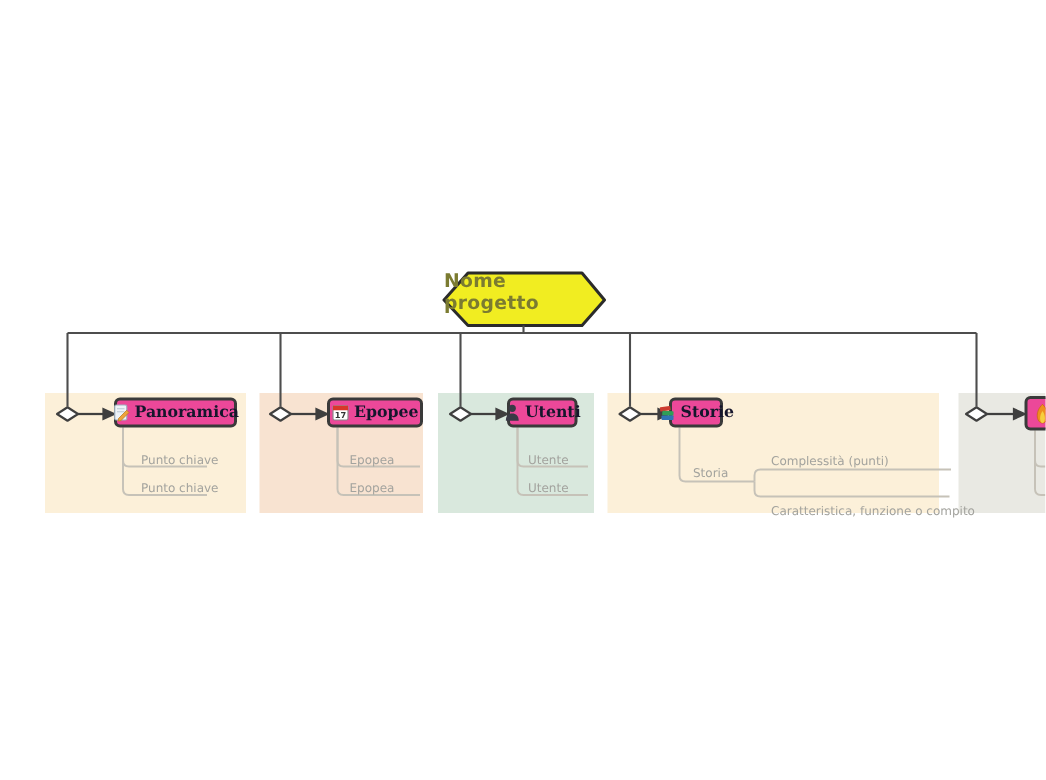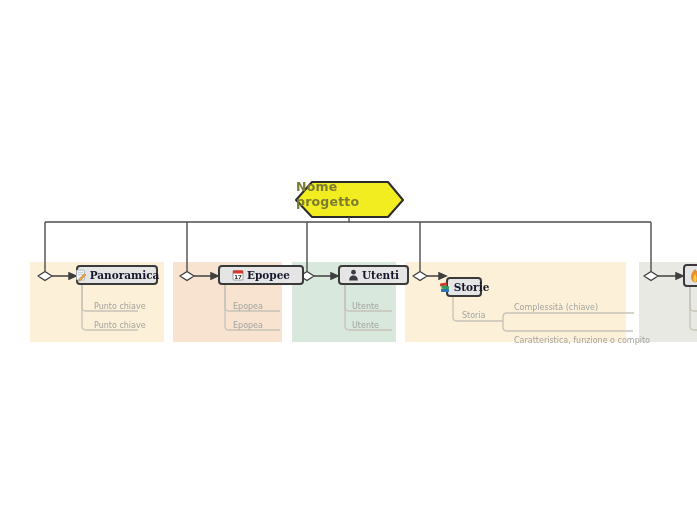--- a/index.html
+++ b/index.html
@@ -14,29 +14,29 @@
   .panel-4{left:405px;width:221px;background:#fcf0d9;}
   .panel-5{left:639px;width:58px;background:#e9e9e3;}
   svg.overlay{position:absolute;left:0;top:0;z-index:2;}
   .root-label{
     position:absolute;left:296px;top:182px;width:108px;height:24px;z-index:4;
     display:flex;align-items:center;justify-content:flex-start;
     font-weight:bold;font-size:12.5px;color:#7b7b31;letter-spacing:0.2px;
   }
   .node{
     position:absolute;top:265px;height:20px;z-index:3;box-sizing:border-box;
-    border:2px solid #3a3a3a;border-radius:4px;background:#e5e5e5;
+    border:2px solid #3a3a3a;border-radius:4px;background:#ec4899;
     display:flex;align-items:center;justify-content:center;gap:3px;
     font-family:"DejaVu Serif",serif;font-weight:bold;font-size:10.5px;color:#16162c;
     white-space:nowrap;
   }
   .node-1{left:76px;width:82px;}
-  .node-2{left:218px;width:86px;}
-  .node-3{left:338px;width:71px;}
-  .node-4{left:446px;width:36px;margin-top:12px;}
+  .node-2{left:218px;width:64px;}
+  .node-3{left:338px;width:47px;}
+  .node-4{left:446px;width:36px;}
   .node-5{left:683px;width:36px;top:264px;height:23px;justify-content:flex-start;padding-left:4px;}
   .node .nicon{display:inline-flex;flex:0 0 auto;}
   .child{
     position:absolute;z-index:3;font-size:8px;color:#a3a39e;white-space:nowrap;line-height:9px;text-align:center;
   }
 </style>
 </head>
 <body>
 
 <div class="panel panel-1"></div>
@@ -160,14 +160,14 @@
 <div class="child" style="left:94px;top:302px;">Punto chiave</div>
 <div class="child" style="left:94px;top:321px;">Punto chiave</div>
 
 <div class="child" style="left:233px;top:302px;">Epopea</div>
 <div class="child" style="left:233px;top:321px;">Epopea</div>
 
 <div class="child" style="left:352px;top:302px;">Utente</div>
 <div class="child" style="left:352px;top:321px;">Utente</div>
 
 <div class="child" style="left:462px;top:311px;">Storia</div>
-<div class="child" style="left:514px;top:303px;">Complessità (chiave)</div>
+<div class="child" style="left:514px;top:303px;">Complessità (punti)</div>
 <div class="child" style="left:514px;top:336px;">Caratteristica, funzione o compito</div>
 
 </body></html>

